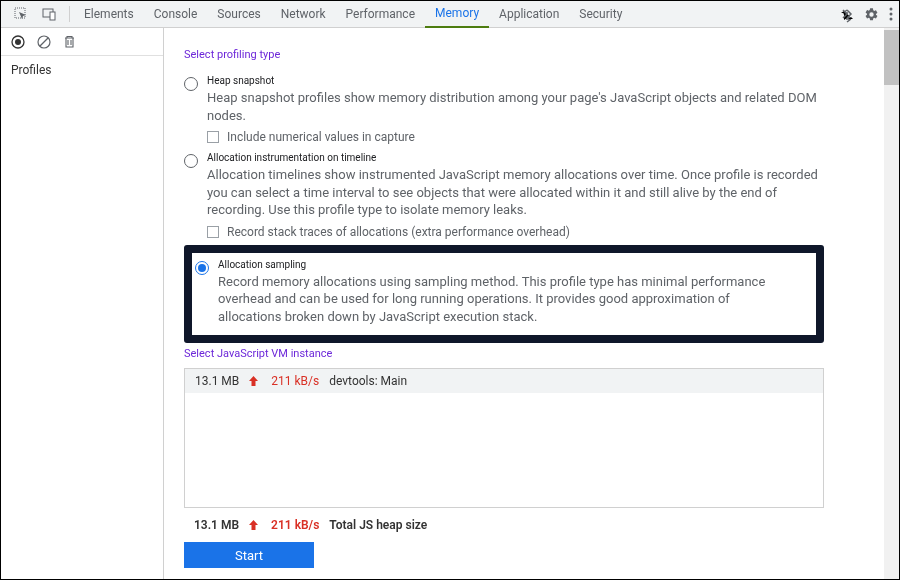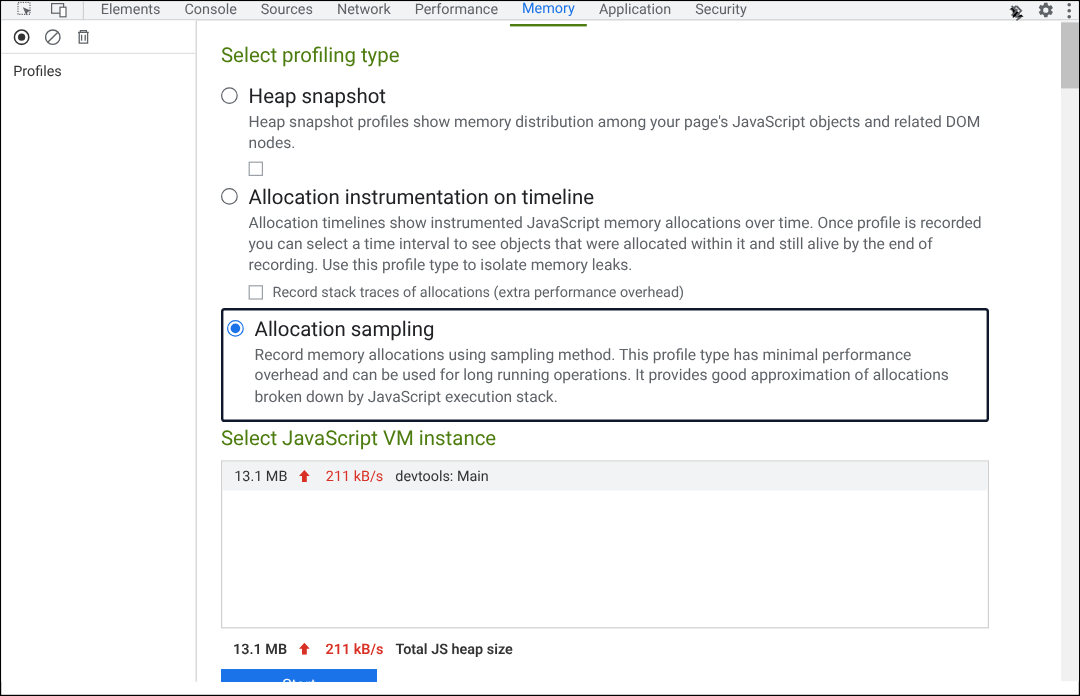--- a/index.html
+++ b/index.html
@@ -1,39 +1,39 @@
 <!DOCTYPE html>
 <html><head>
 <meta charset="utf-8">
 <style>
   * { box-sizing: border-box; margin: 0; padding: 0; }
   body { font-family: "Segoe UI", Roboto, "Helvetica Neue", Arial, sans-serif; font-size: 12px; color: #303942; background: #fff; width: 900px; height: 580px; overflow: hidden; position: relative; border: 1px solid #000;}
-  .tabs { display: flex; height: 16px; border-bottom: 1px solid #d0d0d0; align-items: center; padding-left: 8px; gap: 0; background: #f1f3f4; }
+  .tabs { display: flex; height: 27px; border-bottom: 1px solid #d0d0d0; align-items: center; padding-left: 8px; gap: 0; background: #f1f3f4; }
   .tool-icon { width: 24px; height: 24px; display: inline-flex; align-items: center; justify-content: center; margin-right: 4px; }
   .tab { padding: 0 10px; height: 27px; line-height: 27px; color: #5f6368; cursor: default; font-size: 12px; }
   .tab.active { color: #1a73e8; border-bottom: 2px solid #4d7c0f; height:27px; line-height:25px;}
   .tabs .spacer { flex: 1; }
   .right-icons { display:flex; align-items:center; padding-right: 6px; gap: 10px; color:#5f6368;}
   .content { display: flex; height: calc(100% - 27px); }
   .sidebar { width: 163px; border-right: 1px solid #d0d0d0; background: #fff; display:flex; flex-direction:column; }
   .sidebar-toolbar { height: 28px; border-bottom: 1px solid #e0e0e0; display: flex; align-items: center; padding-left: 10px; gap: 12px;}
   .profiles-label { padding: 7px 10px; color:#333;}
   .main { flex: 1; padding: 16px 20px 0 20px; overflow-y: auto; position:relative;}
   .main-inner { width: 640px; }
-  .section-title { font-size: 17px; color: #4d7c0f; margin: 4px 0 8px 0; font-weight: 400;}
+  .section-title { font-size: 11px; color: #6d28d9; margin: 4px 0 8px 0; font-weight: 400;}
   .option { display: flex; align-items: flex-start; padding: 6px 0 0 0;}
   .radio { width: 14px; height: 14px; border: 1px solid #5f6368; border-radius: 50%; margin-top: 2px; margin-right: 9px; flex: 0 0 14px; position: relative; background:#fff;}
   .radio.checked { border-color:#1a73e8;}
   .radio.checked::after { content:""; position:absolute; width:8px; height:8px; background:#1a73e8; border-radius:50%; top:2px; left:2px;}
   .option-body { flex:1; }
-  .option-title { font-size: 17px; color: #202124; margin-bottom: 3px;}
+  .option-title { font-size: 10px; color: #202124; margin-bottom: 3px;}
   .option-desc { font-size: 13px; color: #5f6368; line-height: 1.35; margin-bottom: 6px;}
   .sub-opt { display:flex; align-items:center; margin: 4px 0 2px 0; }
   .checkbox { width:12px; height:12px; border:1px solid #9aa0a6; margin-right:8px; background:#fff;}
-  .highlight-box { border: 2px solid #0f172a; border-radius: 3px; padding: 6px 24px 10px 3px; margin-top:4px; margin-bottom:4px;}
+  .highlight-box { border: 8px solid #0f172a; border-radius: 3px; padding: 6px 24px 10px 3px; margin-top:4px; margin-bottom:4px;}
   .vm-box { border: 1px solid #d0d0d0; height: 140px; margin: 6px 0 10px 0; background:#fff; overflow:hidden;}
   .vm-row { height: 24px; background: #f1f3f4; display:flex; align-items:center; font-size:12px; padding: 0 10px; gap: 10px; color:#333;}
   .rate-up { color:#d93025; display:inline-flex; align-items:center; gap:13px;}
   .footer-row { display:flex; align-items:center; font-size:12px; padding: 0 10px; gap: 10px; color:#333; margin-bottom: 10px;}
   .bold { font-weight: 600; }
   .buttons { display:flex; gap: 12px; margin: 8px 0 16px 0; flex-direction: column;}
   .btn { width: 130px; height: 26px; display:flex; align-items:center; justify-content:center; font-size:13px; border:1px solid #dadce0; background:#fff; color:#1a73e8; cursor:pointer;}
   .btn.primary { background:#1a73e8; color:#fff; border-color:#1a73e8;}
   .scroll-indicator { position:absolute; right:0; top:0; height:100%; width:15px; background:#f1f1f1;}
   .scroll-thumb { position:absolute; right:0; top:2px; width:15px; height:55px; background:#c1c1c1;}
@@ -125,20 +125,21 @@
     <div class="main-inner">
       <div class="section-title">Select profiling type</div>
 
       <div class="option">
         <div class="radio"></div>
         <div class="option-body">
           <div class="option-title">Heap snapshot</div>
           <div class="option-desc">Heap snapshot profiles show memory distribution among your page's JavaScript objects and related DOM nodes.</div>
           <div class="sub-opt">
             <div class="checkbox"></div>
+            <span style="color:#5f6368;">Include numerical values in capture</span>
           </div>
         </div>
       </div>
 
       <div class="option">
         <div class="radio"></div>
         <div class="option-body">
           <div class="option-title">Allocation instrumentation on timeline</div>
           <div class="option-desc">Allocation timelines show instrumented JavaScript memory allocations over time. Once profile is recorded you can select a time interval to see objects that were allocated within it and still alive by the end of recording. Use this profile type to isolate memory leaks.</div>
           <div class="sub-opt">

